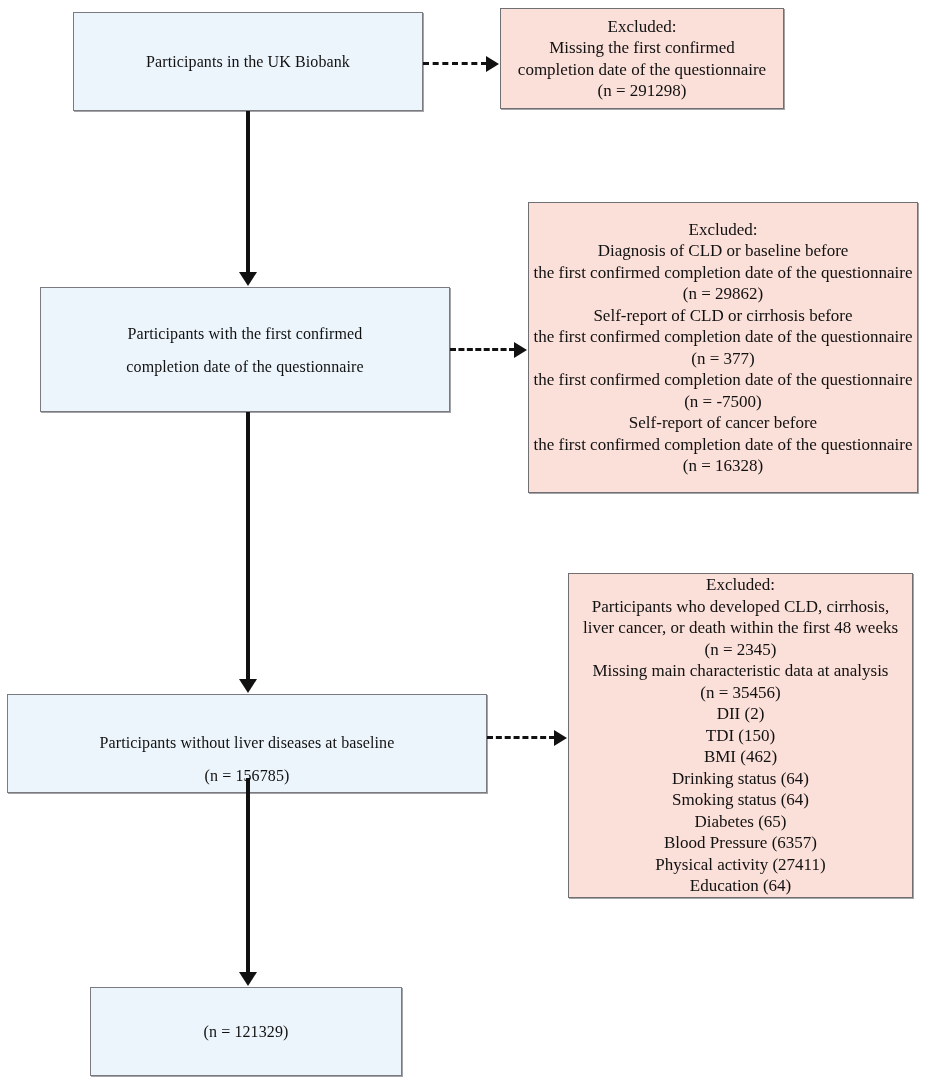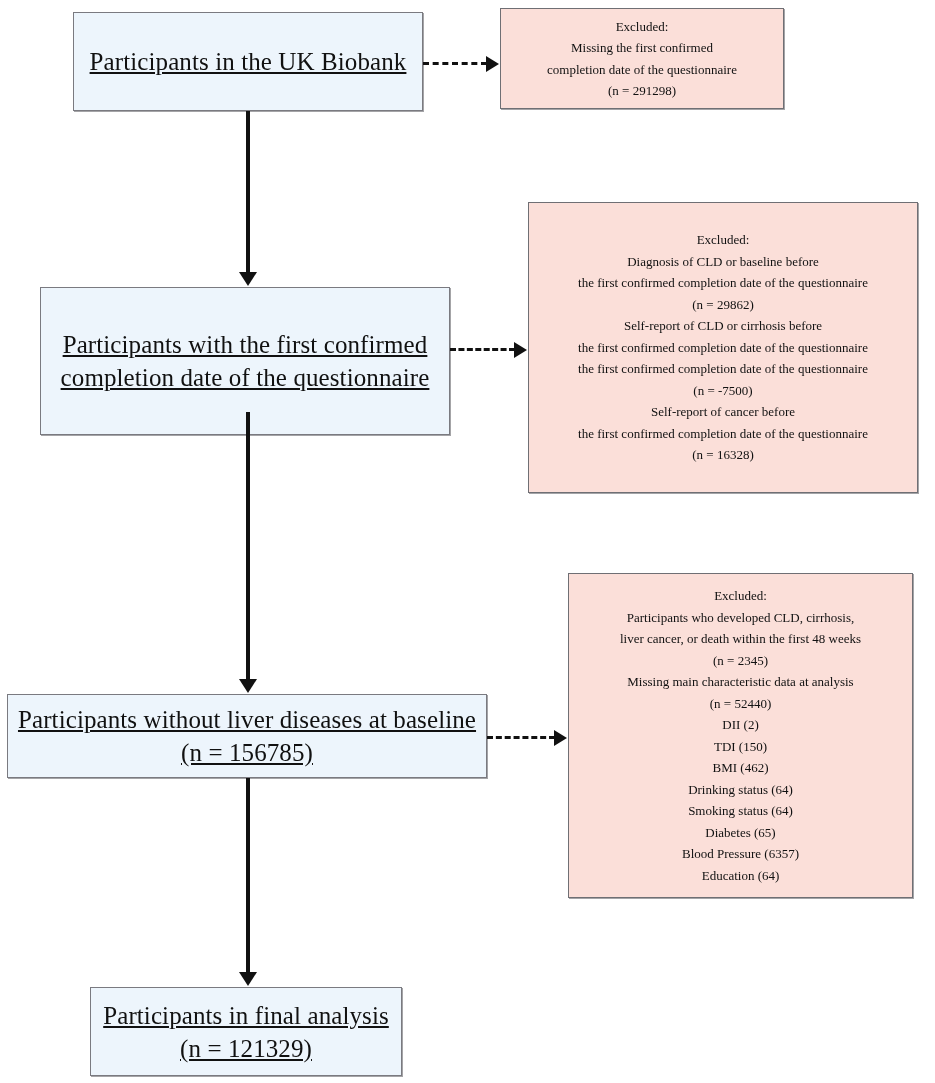--- a/index.html
+++ b/index.html
@@ -37,36 +37,35 @@
     background: #fbdfd9;
     border-color: #6f6f74;
   }
   .box .line {
     display: block;
     width: 100%;
     white-space: nowrap;
   }
   
   .box.primary .line {
-    font-size: 25px;
+    font-size: 16px;
     line-height: 33px;
     letter-spacing: 0.1px;
-    text-decoration: underline;
   }
   
   .box.excluded .line {
-    font-size: 13px;
+    font-size: 17px;
     line-height: 21.5px;
   }
   
   #node-total      { left: 73px;  top: 12px;  width: 350px; height: 99px; }
   #node-excl-1     { left: 500px; top: 8px;   width: 284px; height: 101px; }
-  #node-first-date { left: 40px;  top: 287px; width: 410px; height: 148px; }
+  #node-first-date { left: 40px;  top: 287px; width: 410px; height: 125px; }
   #node-excl-2     { left: 528px; top: 202px; width: 390px; height: 291px; }
-  #node-no-liver   { left: 7px;   top: 694px; width: 480px; height: 84px; }
+  #node-no-liver   { left: 7px;   top: 694px; width: 480px; height: 99px; justify-content: flex-end; }
   #node-excl-3     { left: 568px; top: 573px; width: 345px; height: 325px; }
   #node-final      { left: 90px;  top: 987px; width: 312px; height: 89px; }
 
   
   .v-line {
     position: absolute;
     width: 4px;
     background: #111111;
   }
   .v-arrow-head {
@@ -126,51 +125,52 @@
     <span class="line">completion date of the questionnaire</span>
   </div>
 
   <div class="box excluded" id="node-excl-2">
     <span class="line">Excluded:</span>
     <span class="line">Diagnosis of CLD or baseline before</span>
     <span class="line">the first confirmed completion date of the questionnaire</span>
     <span class="line">(n = 29862)</span>
     <span class="line">Self-report of CLD or cirrhosis before</span>
     <span class="line">the first confirmed completion date of the questionnaire</span>
+    <span class="line">(n = 377)</span>
     <span class="line">the first confirmed completion date of the questionnaire</span>
     <span class="line">(n = -7500)</span>
     <span class="line">Self-report of cancer before</span>
     <span class="line">the first confirmed completion date of the questionnaire</span>
     <span class="line">(n = 16328)</span>
   </div>
 
   <div class="box primary" id="node-no-liver">
     <span class="line">Participants without liver diseases at baseline</span>
     <span class="line">(n = 156785)</span>
   </div>
 
   <div class="box excluded" id="node-excl-3">
     <span class="line">Excluded:</span>
     <span class="line">Participants who developed CLD, cirrhosis,</span>
     <span class="line">liver cancer, or death within the first 48 weeks</span>
     <span class="line">(n = 2345)</span>
     <span class="line">Missing main characteristic data at analysis</span>
-    <span class="line">(n = 52440)</span>
+    <span class="line">(n = 35456)</span>
     <span class="line">DII (2)</span>
     <span class="line">TDI (150)</span>
     <span class="line">BMI (462)</span>
     <span class="line">Drinking status (64)</span>
     <span class="line">Smoking status (64)</span>
     <span class="line">Diabetes (65)</span>
     <span class="line">Blood Pressure (6357)</span>
+    <span class="line">Physical activity (27411)</span>
     <span class="line">Education (64)</span>
   </div>
 
   <div class="box primary" id="node-final">
-    <span class="line">Participants in final analysis</span>
     <span class="line">(n = 121329)</span>
   </div>
 
   <div class="v-line" id="conn-v1"></div>
   <div class="v-arrow-head" id="conn-v1-head"></div>
 
   <div class="v-line" id="conn-v2"></div>
   <div class="v-arrow-head" id="conn-v2-head"></div>
 
   <div class="v-line" id="conn-v3"></div>

